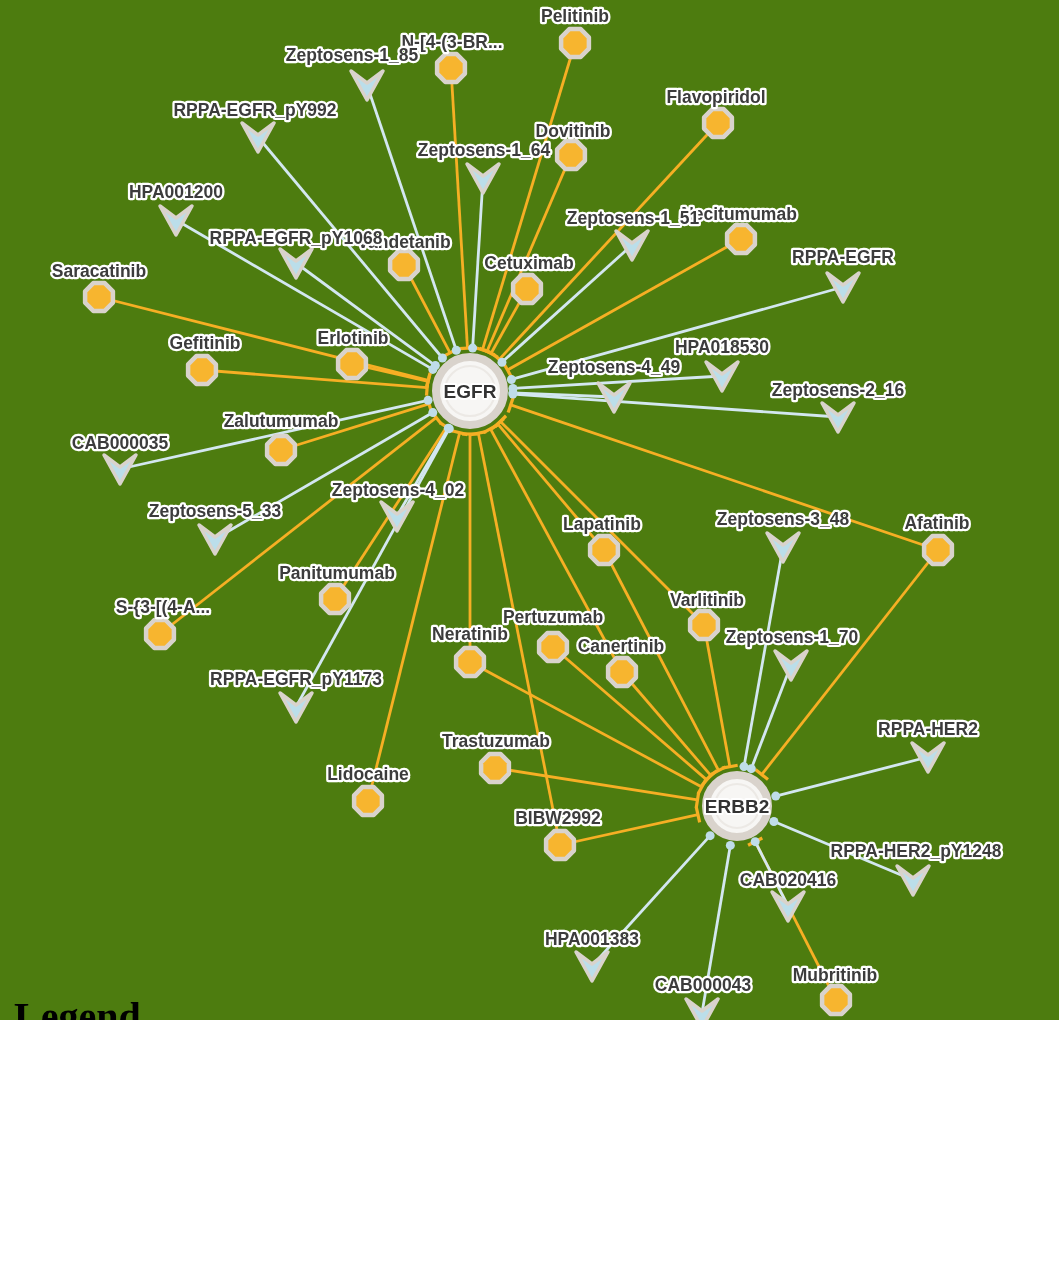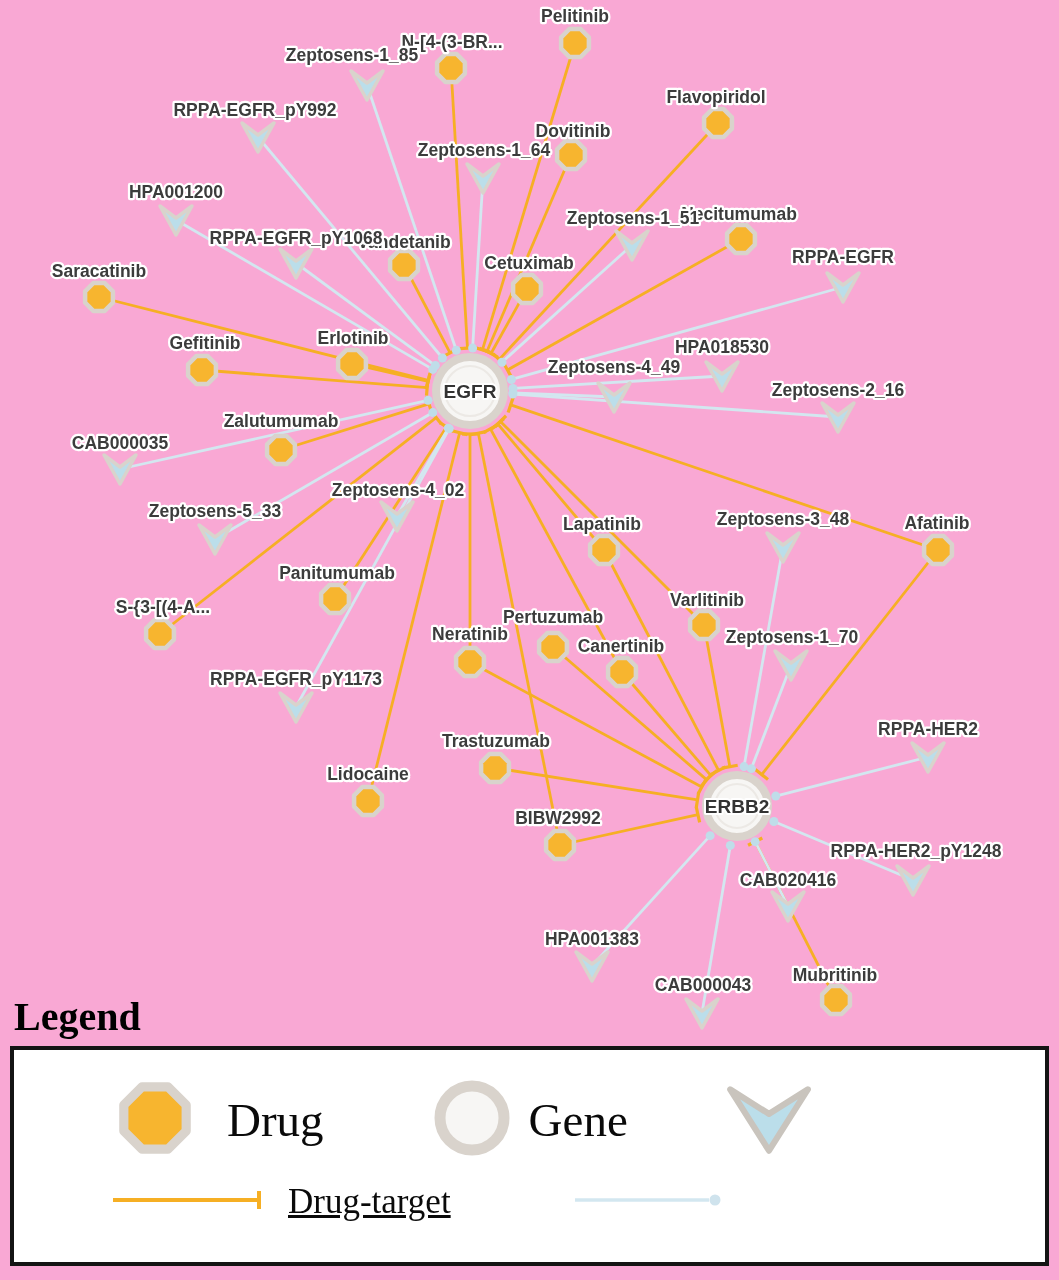--- a/index.html
+++ b/index.html
@@ -1,16 +1,16 @@
 <!DOCTYPE html>
 <html><head>
 <meta charset="utf-8">
 <style>
   html,body{margin:0;padding:0;background:#ffffff;}
-  .page{position:relative;width:1059px;height:1280px;background:#f9a8d4;overflow:hidden;
+  .page{position:relative;width:1059px;height:1020px;background:#4d7c0f;overflow:hidden;
         font-family:"Liberation Sans",sans-serif;}
   #net{position:absolute;left:0;top:0;}
   .nlabel{font:700 17.5px "Liberation Sans",sans-serif;fill:#3c3c3c;
           stroke:#ffffff;stroke-width:4.5px;paint-order:stroke;stroke-linejoin:round;}
   .glabel{font:700 19px "Liberation Sans",sans-serif;fill:#333333;
           stroke:#ffffff;stroke-width:4px;paint-order:stroke;stroke-linejoin:round;}
   .legend-title{position:absolute;left:14px;top:993px;
           font:700 40px "Liberation Serif","DejaVu Serif",serif;color:#000;}
   .legend-box{position:absolute;left:10px;top:1046px;width:1031px;height:212px;
           border:4px solid #141414;background:#ffffff;box-sizing:content-box;}

